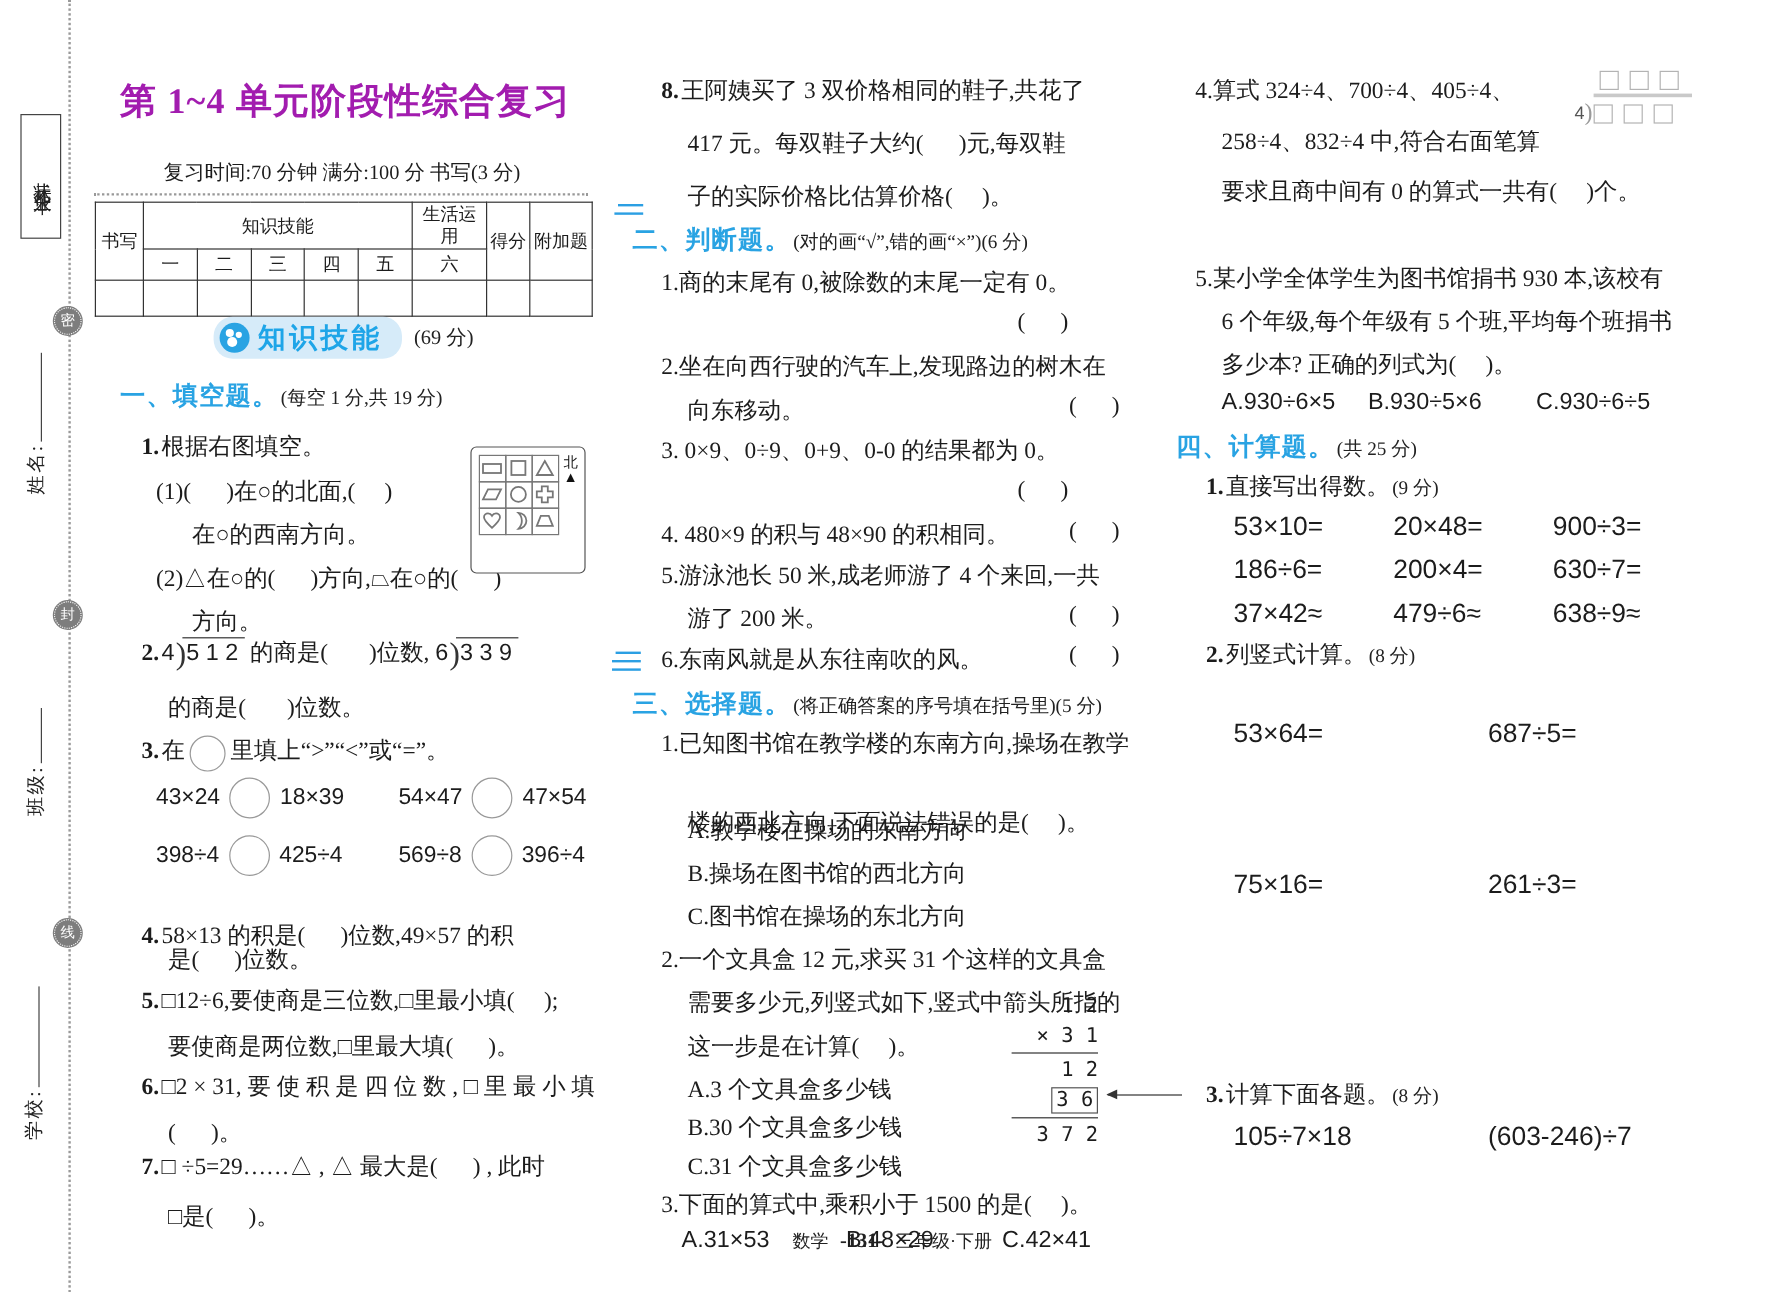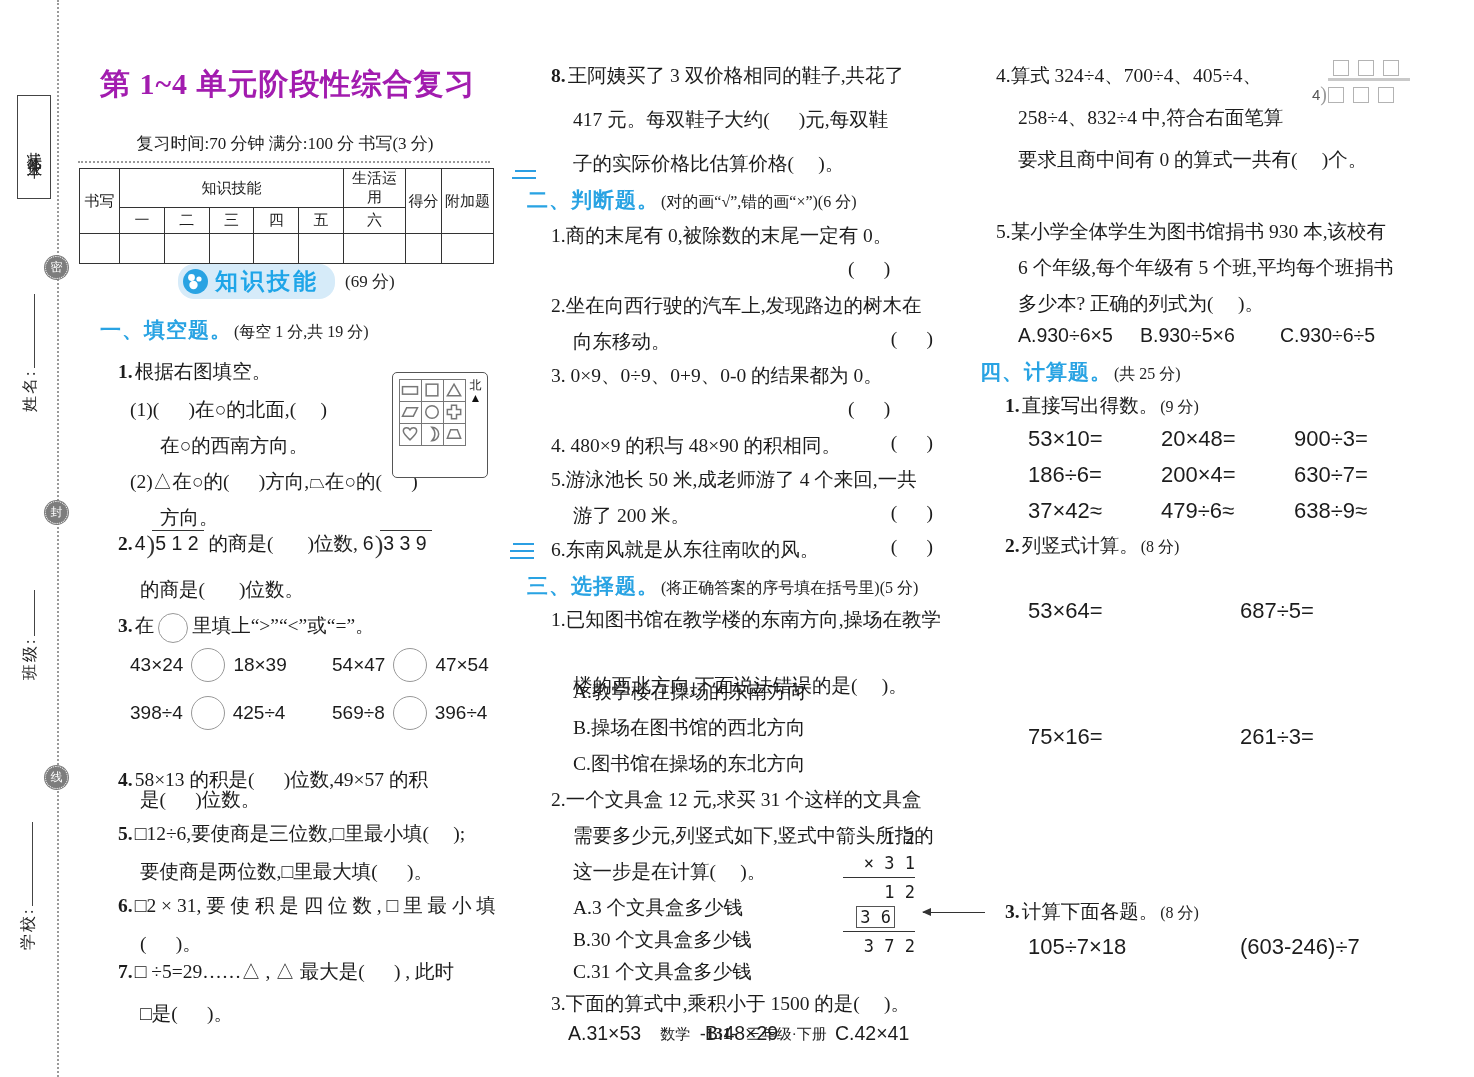--- a/index.html
+++ b/index.html
@@ -65,21 +65,21 @@
   .fig-grid .cells { display:grid; grid-template-columns:repeat(3,22px); grid-template-rows:repeat(3,22px); }
   .fig-grid .cell { border:1px solid #777; margin:-0.5px; display:flex; align-items:center; justify-content:center; }
   .fig-grid svg { display:block; }
   .compass { width:18px; text-align:center; font-size:12px; line-height:13px; margin-left:2px; color:#111; }
 
   
   .mult { position:absolute; left:843px; top:826px; width:72px; font-family:"DejaVu Sans Mono",monospace;
           font-size:17px; }
   .mult .mrow { text-align:right; white-space:pre; line-height:25px; }
   .mult .rule { border-top:1.6px solid #333; margin:1px 0 2px 0; }
-  .boxed { border:1.5px solid #555; padding:0 3px; margin-right:20px; }
+  .boxed { border:1.5px solid #555; padding:0 3px; }
   .mult-arrow { position:absolute; left:80px; top:86px; width:62px; border-top:1.6px solid #333; }
   .mult-arrow::before { content:""; position:absolute; left:-1px; top:-5px; border-top:4.5px solid transparent;
                         border-bottom:4.5px solid transparent; border-right:9px solid #333; }
 
   
   .fig-divboxes { position:absolute; left:1312px; top:58px; width:104px; }
   .fig-divboxes .box { display:inline-block; width:16px; height:16px; border:1.5px solid #b3b3b3; margin-right:9px;
                        vertical-align:middle; background:#fff; }
   .fig-divboxes .row-top { margin-left:21px; }
   .fig-divboxes .grayline { height:3px; background:#c9c9c9; margin:2px 0 2px 16px; width:82px; }

